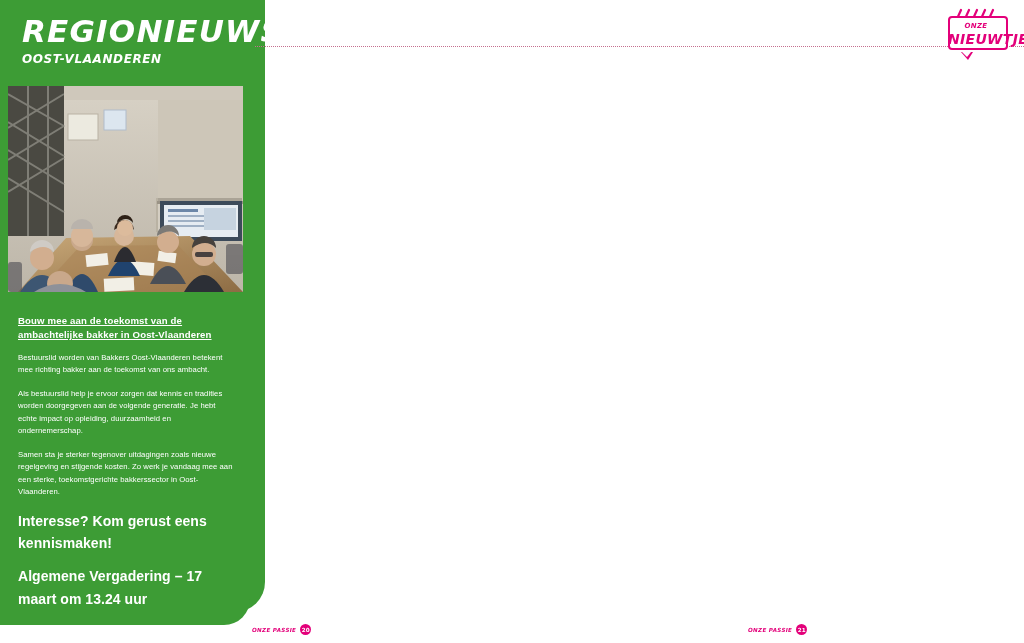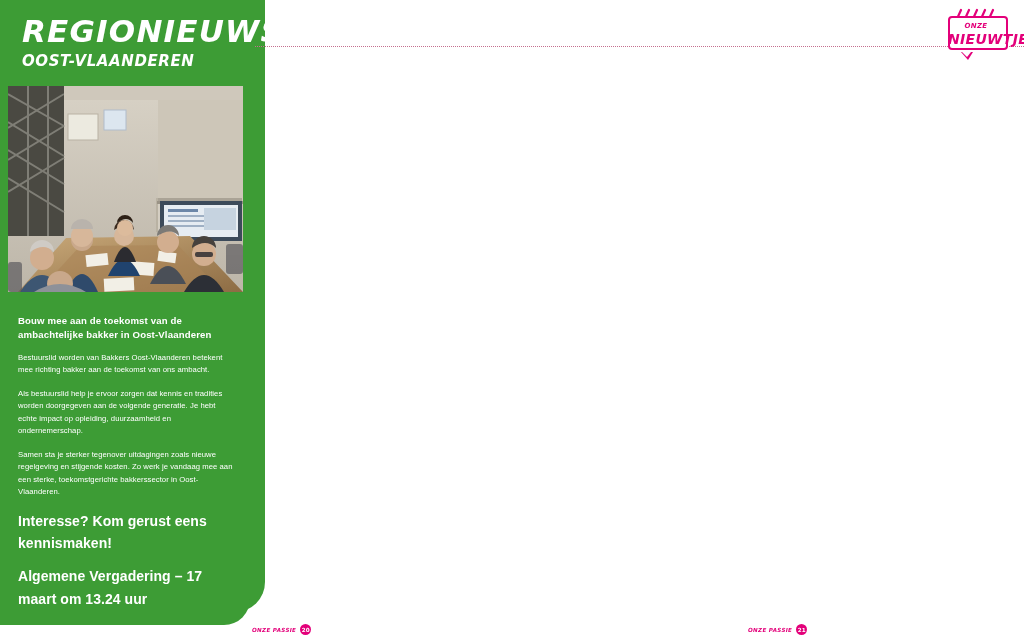--- a/index.html
+++ b/index.html
@@ -53,21 +53,21 @@
     letter-spacing: 1.2px;
     color: #ffffff;
     line-height: 1;
     text-transform: uppercase;
   }
   .masthead-sub {
     margin-top: 5px;
     font-family: "DejaVu Sans", sans-serif;
     font-weight: bold;
     font-style: italic;
-    font-size: 15px;
+    font-size: 12px;
     letter-spacing: 0.6px;
     color: #ffffff;
     text-transform: uppercase;
   }
 
   
   .photo {
     position: absolute;
     left: 8px;
     top: 86px;
@@ -87,20 +87,21 @@
     width: 216px;
     z-index: 4;
     color: #ffffff;
   }
   .article h2 {
     margin: 0 0 10px 0;
     font-size: 9.6px;
     line-height: 1.45;
     font-weight: bold;
     letter-spacing: 0.15px;
+    text-decoration: underline;
   }
   .article p {
     margin: 0 0 11px 0;
     font-size: 7.7px;
     line-height: 1.62;
     letter-spacing: 0.05px;
   }
   .article p.bold {
     font-weight: bold;
     font-size: 14px;

